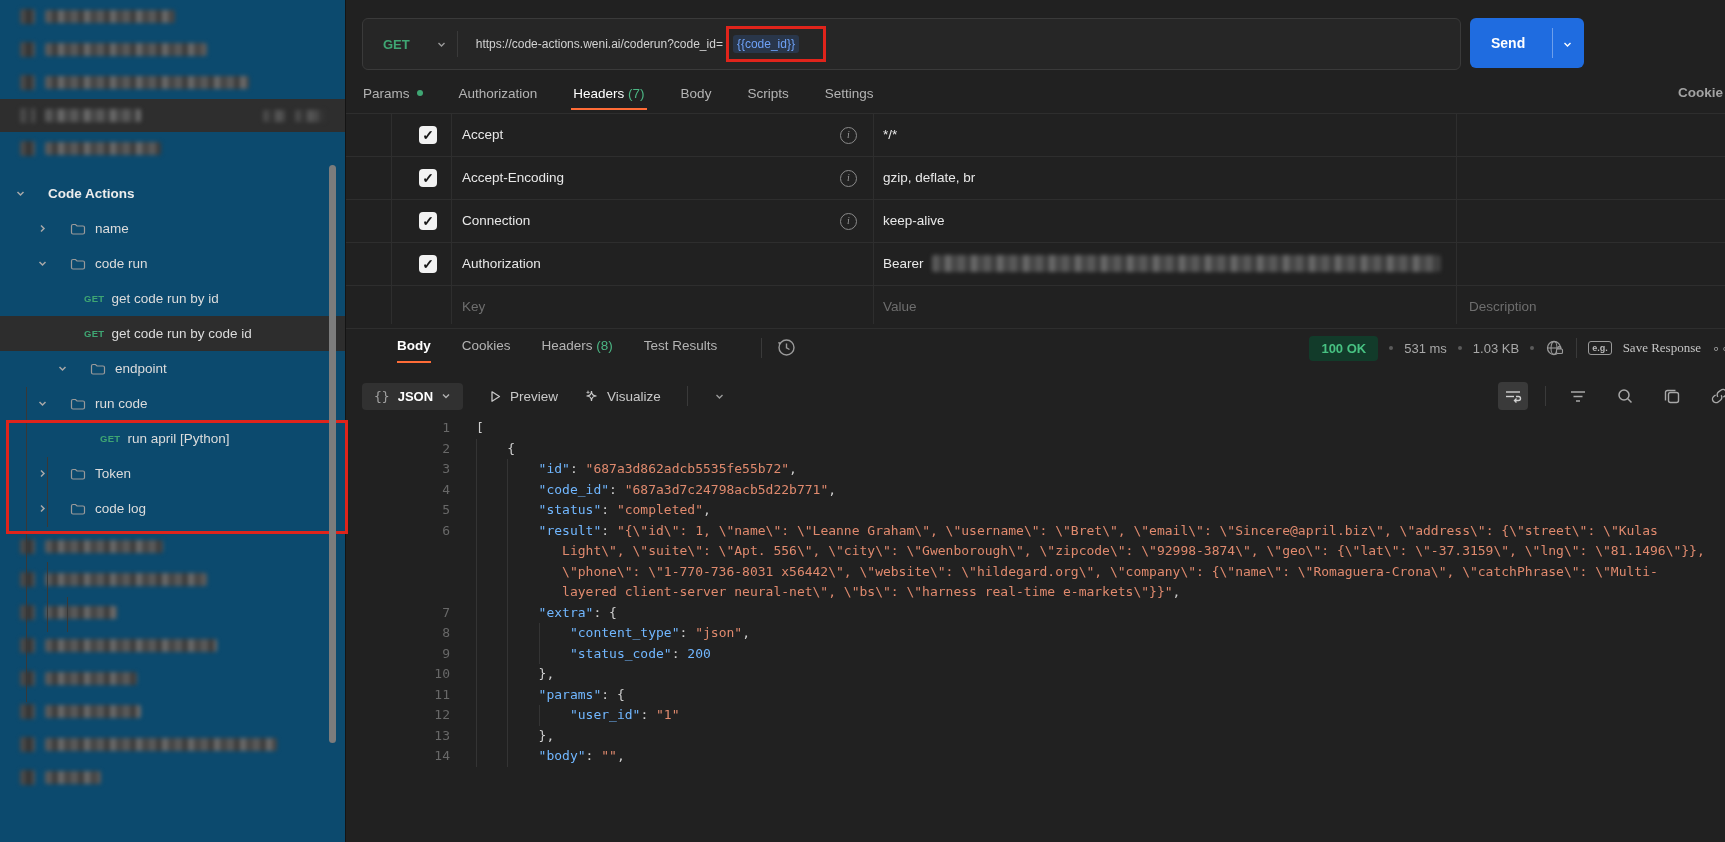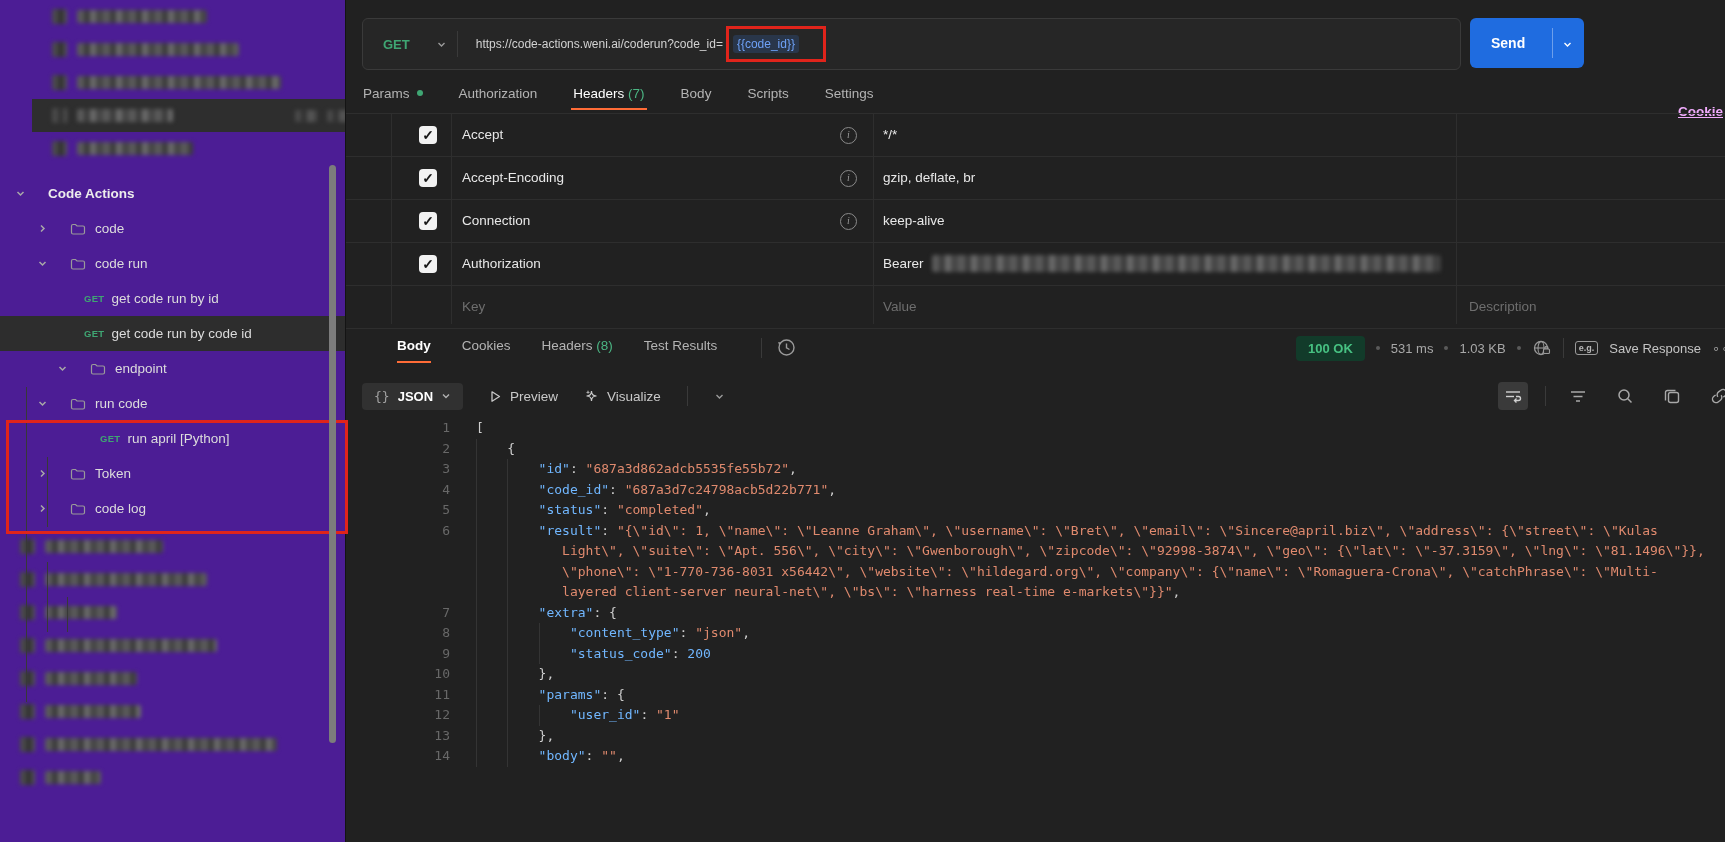--- a/index.html
+++ b/index.html
@@ -1,19 +1,19 @@
 <!DOCTYPE html>
 <html><head>
 <meta charset="utf-8">
 <style>
   html,body{margin:0;padding:0;background:#141414;}
   #app{position:relative;width:1725px;height:842px;overflow:hidden;background:#212121;
        font-family:"Liberation Sans",sans-serif;color:#e6e6e6;-webkit-font-smoothing:antialiased;}
   
-  #sidebar{position:absolute;left:0;top:0;width:345px;height:842px;background:#4c1d95;border-right:1px solid #2a2a2a;padding-left:32px;}
+  #sidebar{position:absolute;left:0;top:0;width:345px;height:842px;background:#0c4a6e;border-right:1px solid #2a2a2a;}
   .s-row{position:relative;height:33px;display:flex;align-items:center;}
   .s-row.hl{background:#2e2e2e;}
   .s-row .b-ic{position:absolute;left:20px;width:15px;height:15px;}
   .s-row .b-tx{position:absolute;left:45px;height:13px;}
   .blurblk{background:repeating-linear-gradient(90deg,#5a5a5a 0 7px,#3c3c3c 7px 13px,#6a6a6a 13px 19px,#464646 19px 26px);filter:blur(2px);border-radius:2px;display:inline-block;}
   .blurblk.dk{background:repeating-linear-gradient(90deg,#4a4a4a 0 6px,#333 6px 12px,#555 12px 18px);}
   #tree{position:absolute;left:0;top:176px;width:345px;}
   .t-row{position:relative;height:35px;display:flex;align-items:center;cursor:pointer;}
   .t-row.sel{background:#2d2d2d;}
   .t-chev{width:12px;height:12px;display:inline-flex;align-items:center;justify-content:center;margin-right:22px;flex:none;}
@@ -38,21 +38,21 @@
   #send-btn .lbl{padding-left:21px;}
   #send-btn .sep{position:absolute;left:82px;top:10px;width:1px;height:30px;background:rgba(255,255,255,.35);}
   #send-btn .chev{position:absolute;left:92px;top:21px;}
   
   #req-tabs{position:absolute;left:17px;top:84px;height:28px;display:flex;gap:36px;align-items:center;}
   .q-tab{font-size:13.5px;color:#b4b4b4;position:relative;padding-bottom:9px;cursor:pointer;white-space:nowrap;}
   .q-tab.active{color:#fff;}
   .q-tab.active::after{content:"";position:absolute;left:-2px;right:-2px;bottom:0;height:2px;background:#ff6c37;}
   .q-tab .cnt{color:#4bb583;}
   .q-dot{display:inline-block;width:6px;height:6px;border-radius:50%;background:#3fa673;margin-left:7px;vertical-align:2px;}
-  #cookies-link{position:absolute;left:1332px;top:104px;font-size:13.5px;font-weight:600;color:#f0abfc;cursor:pointer;text-decoration:underline;}
+  #cookies-link{position:absolute;left:1332px;top:85px;font-size:13.5px;font-weight:600;color:#a3a3a3;cursor:pointer;}
   
   #h-table{position:absolute;left:0;top:113px;width:1380px;height:210px;border-top:1px solid #2e2e2e;}
   .h-row{position:relative;height:42px;border-bottom:1px solid #2e2e2e;}
   .h-cb{position:absolute;left:73px;top:12px;width:18px;height:18px;background:#f2f2f2;border-radius:4px;color:#161616;font-size:14px;font-weight:700;line-height:18px;text-align:center;cursor:pointer;}
   .h-key{position:absolute;left:116px;top:0;line-height:42px;font-size:13.5px;color:#e8e8e8;}
   .h-info{position:absolute;left:494px;top:13px;width:15px;height:15px;border:1px solid #8a8a8a;border-radius:50%;color:#9a9a9a;font-size:10px;font-style:italic;font-family:"Liberation Serif",serif;text-align:center;line-height:14px;}
   .h-val{position:absolute;left:537px;top:0;line-height:42px;font-size:13.5px;color:#e8e8e8;white-space:nowrap;}
   .h-val .blurblk{width:508px;height:17px;vertical-align:-4px;margin-left:8px;}
   .h-ph{color:#6e6e6e;}
   .h-ph-desc{position:absolute;left:1123px;top:0;line-height:42px;font-size:13.5px;color:#6e6e6e;}
@@ -64,21 +64,21 @@
   .r-tab.active::after{content:"";position:absolute;left:0;right:0;bottom:0;height:2px;background:#ff6c37;}
   .r-tab .cnt{color:#4bb583;}
   #resp-hist-div{position:absolute;left:415px;top:338px;width:1px;height:20px;background:#3a3a3a;}
   #hist-icon{position:absolute;left:430px;top:337px;cursor:pointer;}
   #resp-meta{position:absolute;right:0;top:330px;height:36px;display:flex;align-items:center;gap:11px;padding-right:0;}
   #status-badge{background:#123b2a;color:#47c182;font-size:13px;font-weight:600;padding:5px 12px;border-radius:4px;white-space:nowrap;}
   .m-dot{width:4px;height:4px;border-radius:50%;background:#5a5a5a;flex:none;}
   .m-txt{font-size:13px;color:#a8a8a8;white-space:nowrap;}
   .m-div{width:1px;height:20px;background:#3a3a3a;}
   #eg-badge{border:1px solid #9a9a9a;border-radius:3px;color:#b8b8b8;font-size:9px;padding:1px 3px;font-weight:600;}
-  #save-resp{font-size:13px;color:#c4c4c4;white-space:nowrap;cursor:pointer;}
+  #save-resp{font-size:13px;color:#c4c4c4;white-space:nowrap;cursor:pointer;font-family:Liberation Serif, serif;}
   #meta-more{color:#9a9a9a;font-size:13px;letter-spacing:1px;width:14px;overflow:hidden;}
   
   #fmt-row{position:absolute;left:16px;top:380px;height:32px;display:flex;align-items:center;gap:26px;}
   #json-pill{display:flex;align-items:center;gap:8px;background:#313131;border-radius:4px;padding:6px 12px;cursor:pointer;}
   #json-pill .braces{color:#a0a0a0;font-size:13px;font-family:"DejaVu Sans Mono",monospace;}
   #json-pill .sel{color:#fff;font-size:13px;font-weight:600;}
   .fmt-btn{display:flex;align-items:center;gap:8px;color:#c9c9c9;font-size:13.5px;cursor:pointer;}
   #fmt-div{width:1px;height:20px;background:#3a3a3a;}
   #fmt-icons{position:absolute;right:10px;top:382px;display:flex;align-items:center;gap:17px;}
   .ic-btn{display:flex;align-items:center;justify-content:center;width:30px;height:28px;border-radius:4px;cursor:pointer;}
@@ -138,21 +138,21 @@
           <span class="t-chev">
             <svg width="11" height="11" viewBox="0 0 11 11">
               <polyline points="4,2.5 7,5.5 4,8.5" fill="none" stroke="#a8a8a8" stroke-width="1.5"></polyline>
             </svg>
           </span>
           <span class="t-folder">
             <svg width="16" height="14" viewBox="0 0 16 14">
               <path d="M1.5 4 Q1.5 2.5 3 2.5 H5.5 L7 4 H13 Q14.5 4 14.5 5.5 V10.5 Q14.5 12 13 12 H3 Q1.5 12 1.5 10.5 Z" fill="none" stroke="#9a9a9a" stroke-width="1.2"></path>
             </svg>
           </span>
-          <span class="t-label">code</span>
+          <span class="t-label">name</span>
         </div>
         <div class="t-row" style="padding-left: 36px;">
           <span class="t-chev">
             <svg width="11" height="11" viewBox="0 0 11 11">
               <polyline points="2.5,4 5.5,7 8.5,4" fill="none" stroke="#a8a8a8" stroke-width="1.5"></polyline>
             </svg>
           </span>
           <span class="t-folder">
             <svg width="16" height="14" viewBox="0 0 16 14">
               <path d="M1.5 4 Q1.5 2.5 3 2.5 H5.5 L7 4 H13 Q14.5 4 14.5 5.5 V10.5 Q14.5 12 13 12 H3 Q1.5 12 1.5 10.5 Z" fill="none" stroke="#9a9a9a" stroke-width="1.2"></path>

